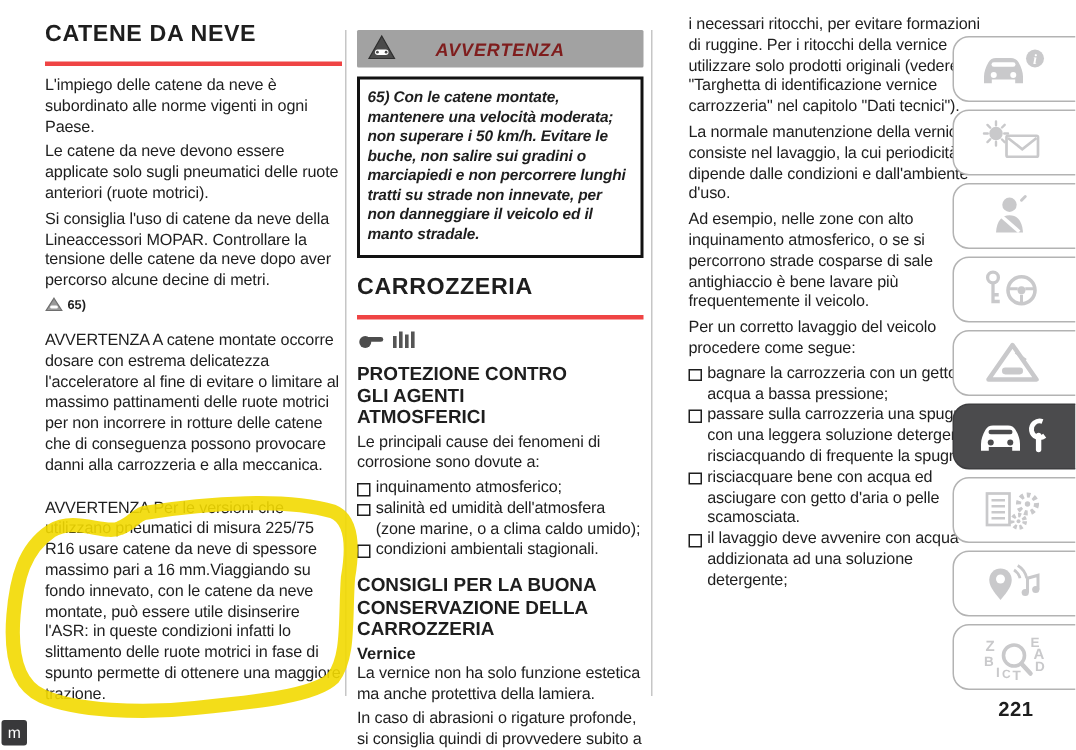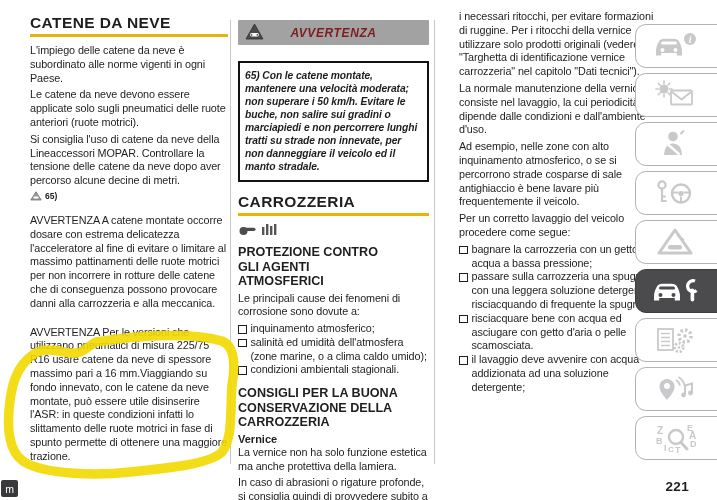--- a/index.html
+++ b/index.html
@@ -4,44 +4,44 @@
 <style>
   html,body{margin:0;padding:0;}
   .page{position:relative;width:717px;height:500px;background:#ffffff;overflow:hidden;
         font-family:"Liberation Sans",sans-serif;color:#1e1e1e;}
   .col{position:absolute;top:14px;}
   .col p{margin:0 0 3px;font-size:10.8px;line-height:13.8px;letter-spacing:-0.1px;}
   .col-left{left:30px;width:198px;}
   .col-mid{left:238px;width:191px;top:20px;}
   .col-right{left:459px;width:196px;top:10px;}
   .vdiv{position:absolute;top:20px;width:1px;height:444px;background:#c6c6c6;}
-  .h-main{font-size:15.5px;font-weight:bold;letter-spacing:.4px;border-bottom:3px solid #eab308;
-          padding-bottom:2px;margin:0 0 7px;}
+  .h-main{font-size:15.5px;font-weight:bold;letter-spacing:.4px;border-bottom:3px solid #ef4444;
+          padding-bottom:9px;margin:0 0 7px;}
   .h-sub{font-size:12.6px;font-weight:bold;line-height:14.5px;margin:9px 0 3px;max-width:168px;}
   .h-mini{font-size:11px;font-weight:bold;margin:2px 0 1px;}
   .warn-bar{height:25px;background:#a2a2a2;display:flex;align-items:center;justify-content:center;
             position:relative;border-radius:1px;}
   .warn-bar span{color:#7f1d1d;font-size:12px;font-weight:bold;font-style:italic;letter-spacing:.6px;}
   .warn-bar svg{position:absolute;left:7px;top:3px;}
-  .warn-box{border:2px solid #121212;margin-top:16px;padding:6px 5px 7px;}
+  .warn-box{border:2px solid #121212;margin-top:6px;padding:6px 5px 7px;}
   .warn-box p{font-size:10.3px;line-height:13px;font-style:italic;font-weight:600;margin:0;}
   .bullet{display:flex;align-items:flex-start;}
   .bullet .sq{flex:0 0 auto;width:6.5px;height:6.5px;border:1.5px solid #1e1e1e;margin:3px 4px 0 0;}
   .bullet p{margin:0;}
   .marker-row{display:flex;align-items:center;gap:3px;margin:3px 0 0;}
   .marker-row b{font-size:8.5px;}
   .gap1{margin-top:13px !important;}
   .gap2{margin-top:15px !important;}
   .icons-row{display:flex;align-items:center;gap:5px;margin:5px 0 2px;}
   
   .sidebar{position:absolute;top:24px;right:-10px;width:92px;display:flex;flex-direction:column;gap:5px;}
   .tab{height:44px;background:#fff;border:1.6px solid #b3b3b3;border-radius:11px 0 0 11px;
        display:flex;align-items:center;justify-content:center;padding-right:10px;box-sizing:border-box;}
   .tab.active{background:#4b4b4d;border-color:#3e3e40;}
-  .pagenum{position:absolute;right:28px;bottom:6px;font-size:13.5px;font-weight:bold;letter-spacing:.3px;}
+  .pagenum{position:absolute;right:28px;bottom:20px;font-size:13.5px;font-weight:bold;letter-spacing:.3px;}
   .m-tab{position:absolute;left:1px;bottom:3px;width:17px;height:17px;background:#39393b;border-radius:2px;
          color:#fff;font-size:10.5px;display:flex;align-items:center;justify-content:center;}
   .hl{position:absolute;left:0;top:0;pointer-events:none;z-index:6;}
 </style>
 </head>
 <body>
 
 <div class="page">
 
   <div class="col col-left">

